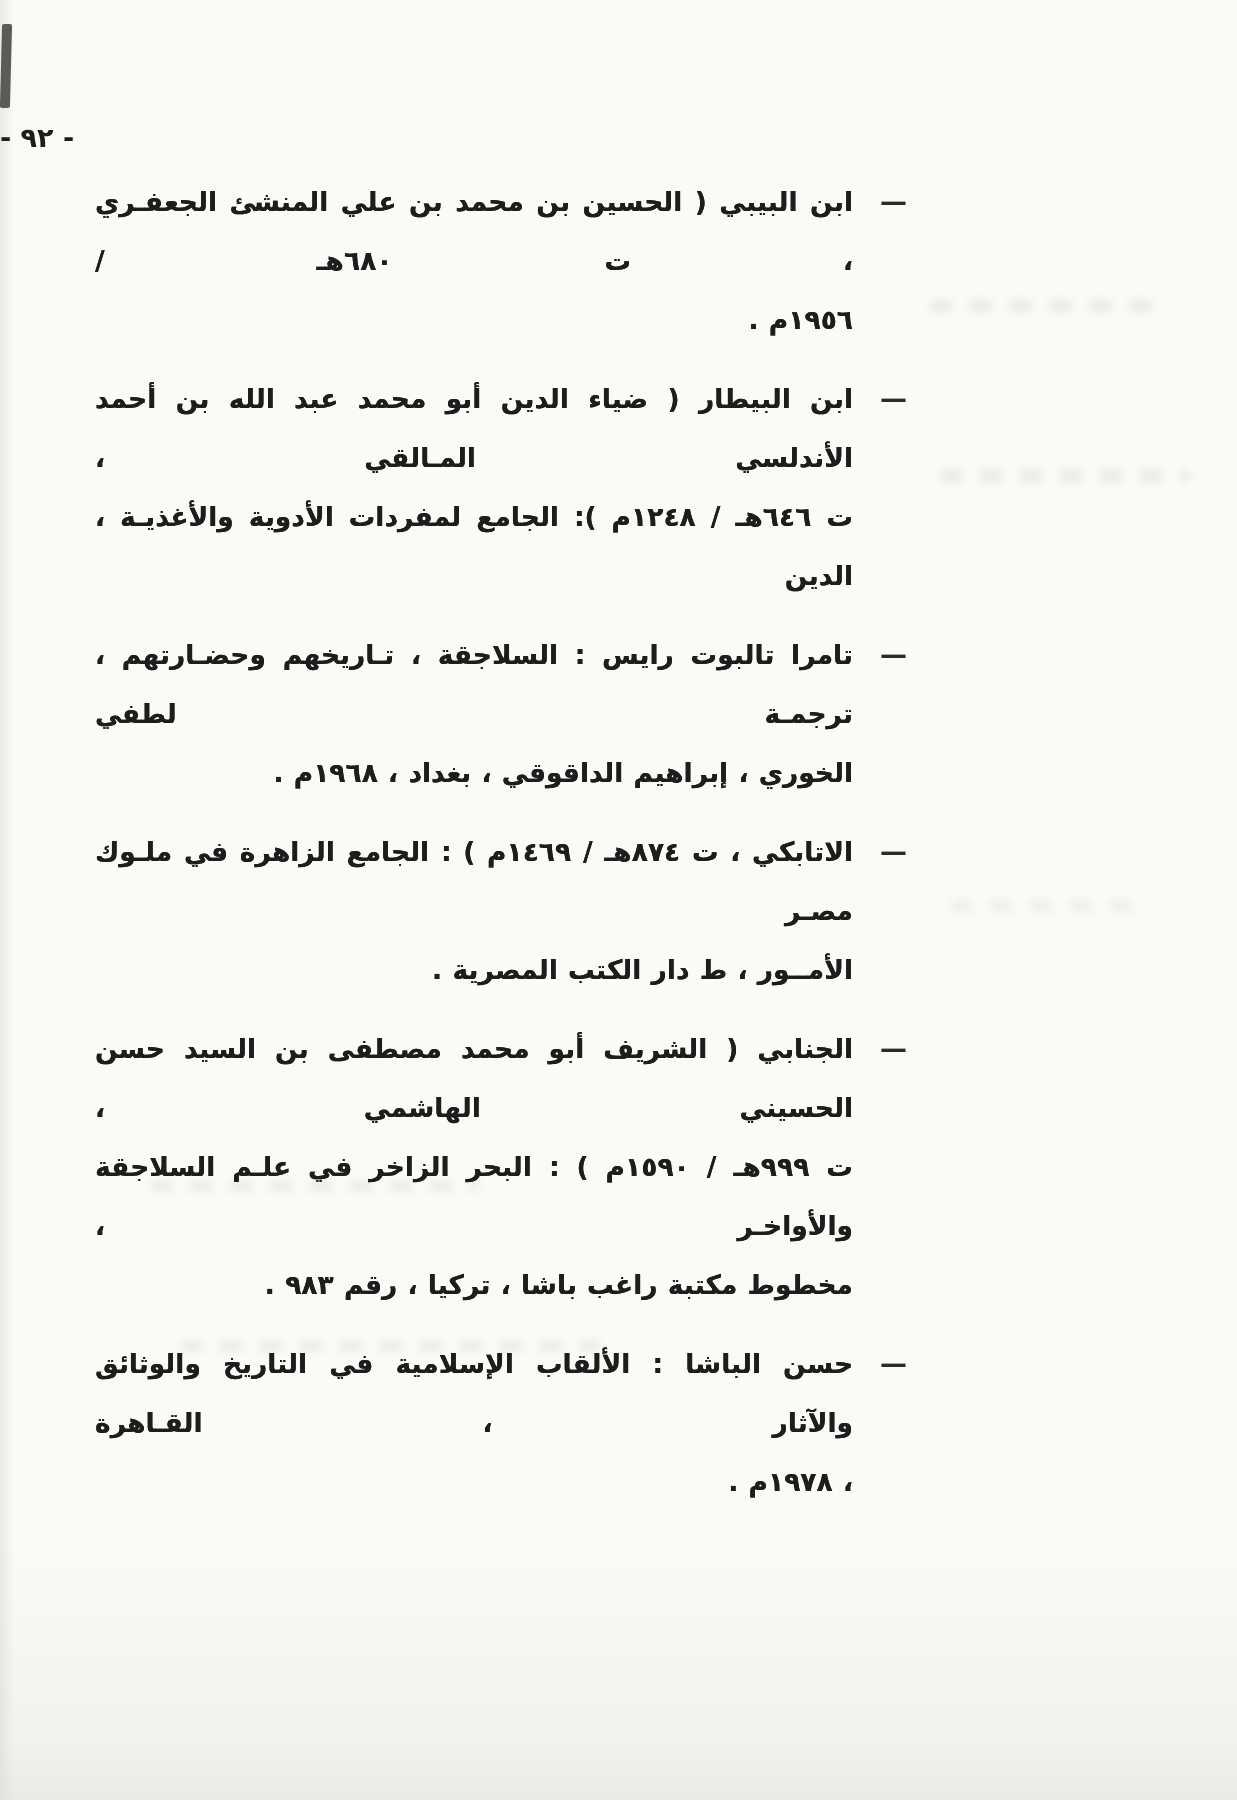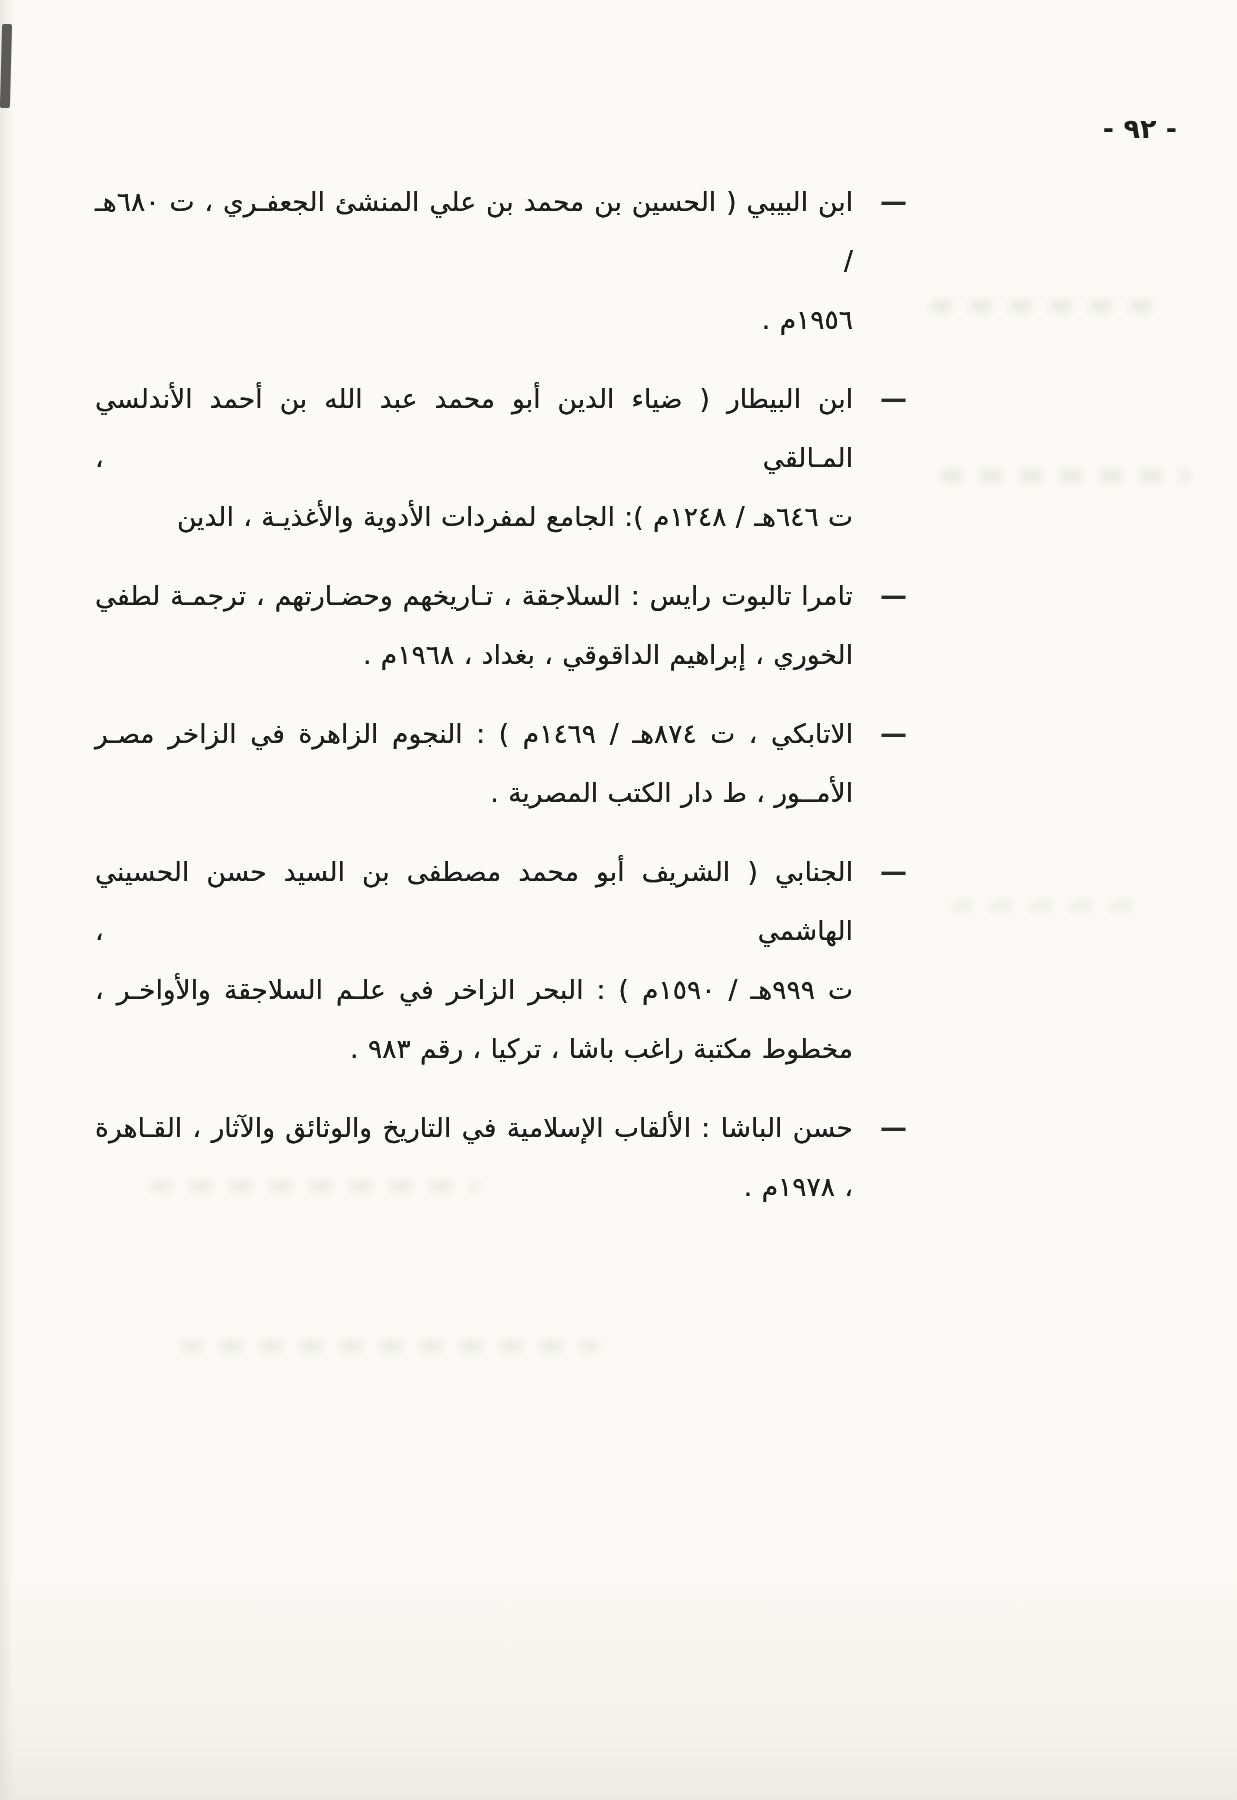--- a/index.html
+++ b/index.html
@@ -24,43 +24,43 @@
     background: repeating-linear-gradient(90deg, #6a7a6a 0 22px, transparent 22px 40px);
     height: 12px; border-radius: 6px;
   }
   .bleed.b1 { left: 930px; top: 300px;  width: 240px; }
   .bleed.b2 { left: 940px; top: 470px;  width: 250px; }
   .bleed.b3 { left: 150px; top: 1180px; width: 330px; opacity: .10; }
   .bleed.b4 { left: 180px; top: 1340px; width: 420px; opacity: .10; }
   .bleed.b5 { left: 950px; top: 900px;  width: 200px; opacity: .08; }
 
   .page-number {
-    position: absolute; top: 113px; left: 0; right: 60px;
-    text-align: right;
+    position: absolute; top: 122px; left: 0; right: 60px;
+    text-align: left;
     font-size: 27px; font-weight: bold;
     direction: rtl;
     letter-spacing: 2px;
   }
   .bibliography {
     position: absolute; top: 172px; right: 330px; width: 812px;
     direction: rtl;
   }
   .entry {
     display: flex; flex-direction: row;
     margin-bottom: 20px;
   }
   .marker {
     flex: 0 0 54px;
     font-size: 27px; font-weight: bold; line-height: 59px;
     text-align: right;           
     color: #2a2a2a;
   }
   .lines { flex: 1 1 auto; min-width: 0; }
   .line {
-    font-size: 26.5px; font-weight: normal; line-height: 59px;
+    font-size: 26.5px; font-weight: bold; line-height: 59px;
     white-space: normal;
     text-align: justify; text-align-last: justify;
     word-spacing: 1px;
     color: #1d1d1d;
     text-shadow: 0 0 .4px #1d1d1d;
   }
   .line:last-child { text-align-last: right; }
 </style>
 </head>
 <body>
@@ -97,21 +97,21 @@
     <div class="marker">—</div>
     <div class="lines">
       <div class="line">تامرا تالبوت رايس : السلاجقة ، تـاريخهم وحضـارتهم ، ترجمـة لطفي</div>
       <div class="line">الخوري ، إبراهيم الداقوقي ، بغداد ، ١٩٦٨م .</div>
     </div>
   </div>
 
   <div class="entry">
     <div class="marker">—</div>
     <div class="lines">
-      <div class="line">الاتابكي ، ت ٨٧٤هـ / ١٤٦٩م ) : النجوم الزاهرة في الزاخر مصـر</div>
+      <div class="line">الاتابكي ، ت ٨٧٤هـ / ١٤٦٩م ) : الجامع الزاهرة في ملـوك مصـر</div>
       <div class="line">الأمــور ، ط دار الكتب المصرية .</div>
     </div>
   </div>
 
   <div class="entry">
     <div class="marker">—</div>
     <div class="lines">
       <div class="line">الجنابي ( الشريف أبو محمد مصطفى بن السيد حسن الحسيني الهاشمي ،</div>
       <div class="line">ت ٩٩٩هـ / ١٥٩٠م ) : البحر الزاخر في علـم السلاجقة والأواخـر ،</div>
       <div class="line">مخطوط مكتبة راغب باشا ، تركيا ، رقم ٩٨٣ .</div>

